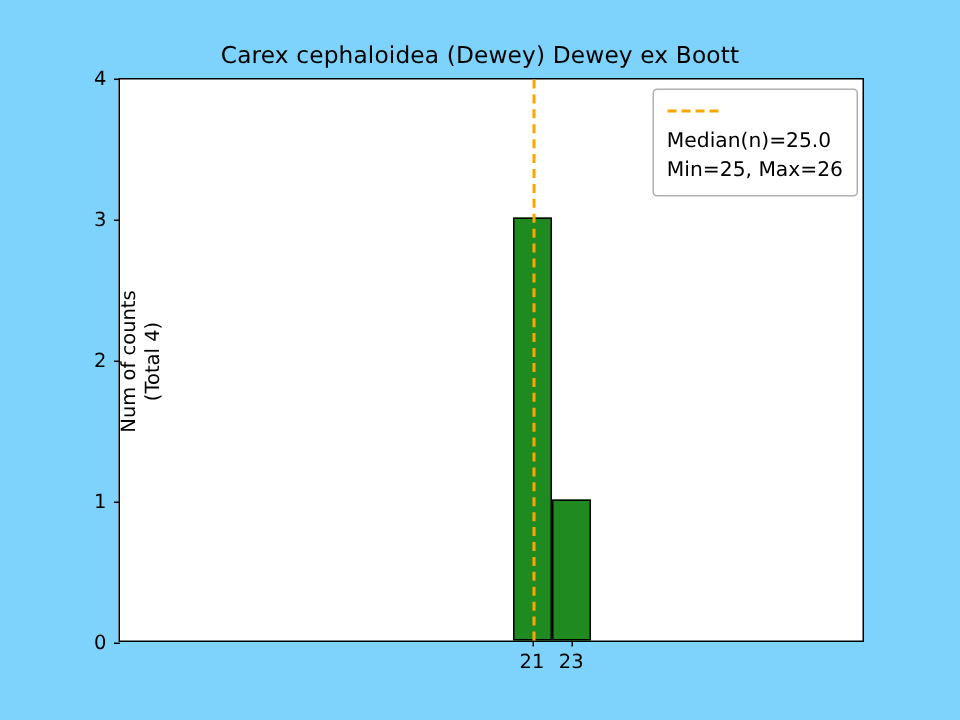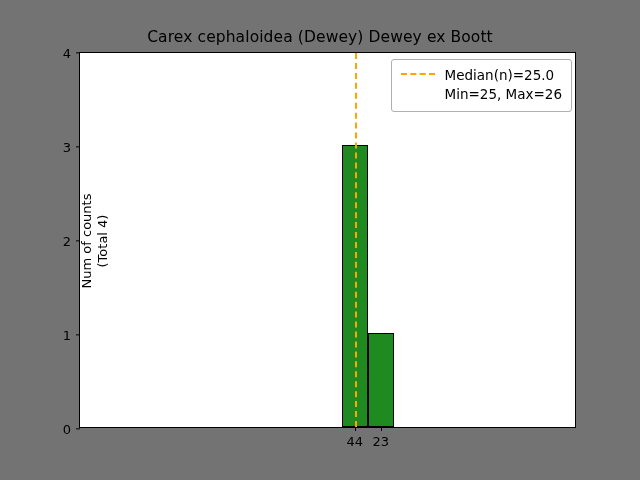--- a/index.html
+++ b/index.html
@@ -4,21 +4,21 @@
 <style>
   html, body {
     margin: 0;
     padding: 0;
     background: #ffffff;
   }
   #root {
     position: relative;
     width: 640px;
     height: 480px;
-    background: #737373;
+    background: #7dd3fc;
     font-family: "DejaVu Sans", sans-serif;
     overflow: hidden;
   }
 
   
   #chart-title {
     position: absolute;
     left: 0;
     top: 28px;
     width: 640px;
@@ -140,20 +140,21 @@
     right: 3px;
     top: 6px;
     background: #ffffff;
     border: 1px solid #b0b0b0;
     border-radius: 3px;
     padding: 6px 9px 7px 9px;
     display: flex;
     align-items: flex-start;
     gap: 10px;
     box-sizing: border-box;
+    flex-direction: column;
   }
   #legend-swatch {
     margin-top: 7px;
     width: 34px;
     height: 0;
     border-top-width: 2.8px;
     border-top-style: dashed;
     flex: none;
   }
   #legend-text {
@@ -191,21 +192,21 @@
           <div class="ylabel-text">3</div>
         </div>
         <div class="ytick" style="top: 0px; height: 0px; width: 0px; left: 0px;">
           <div class="ymark"></div>
           <div class="ylabel-text">4</div>
         </div>
       </div>
     <div id="xticks-container">
         <div class="xtick" style="left: 274.658px;">
           <div class="xmark"></div>
-          <div class="xlabel-text">44</div>
+          <div class="xlabel-text">21</div>
         </div>
         <div class="xtick" style="left: 300.816px;">
           <div class="xmark"></div>
           <div class="xlabel-text">23</div>
         </div>
       </div>
     <div id="bars-container">
         <div class="bar" style="left: 261.579px; width: 26.1579px; height: 282px; background: rgb(31, 138, 31); border-color: rgb(0, 0, 0);"></div>
         <div class="bar" style="left: 287.737px; width: 26.1579px; height: 94px; background: rgb(31, 138, 31); border-color: rgb(0, 0, 0);"></div>
       </div>

